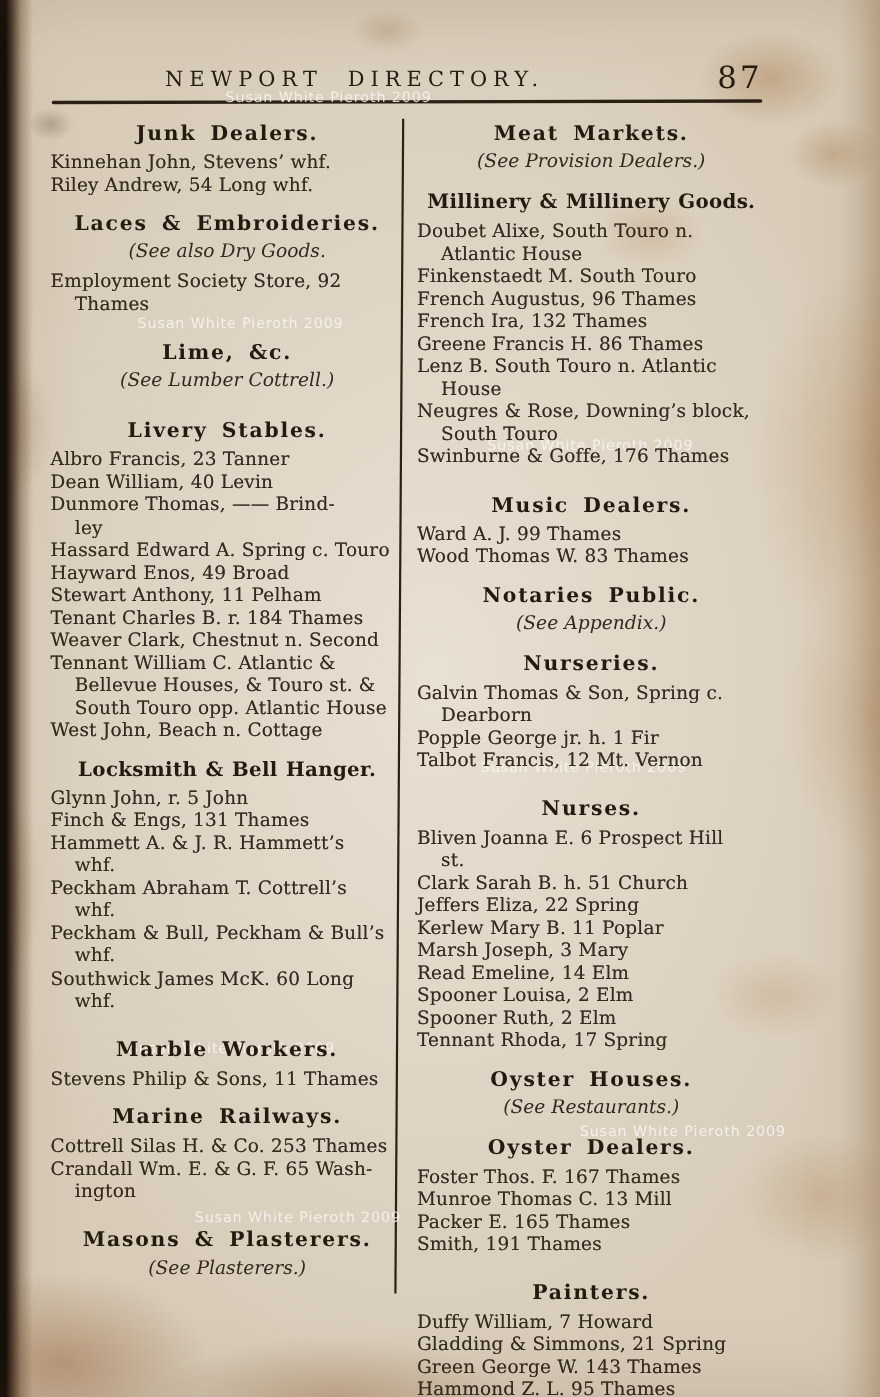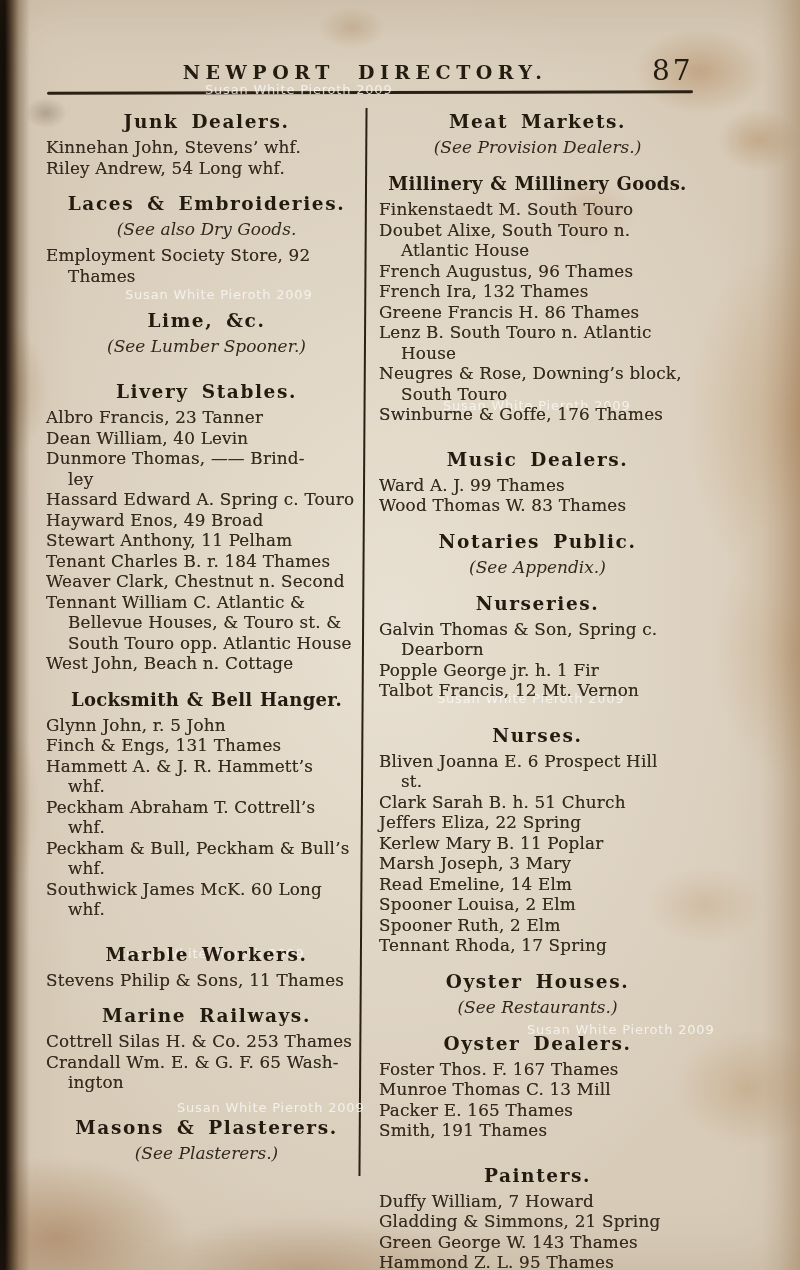--- a/index.html
+++ b/index.html
@@ -21,22 +21,22 @@
       radial-gradient(ellipse 60px 95px at 6px 390px, rgba(140,95,55,0.30), rgba(140,95,55,0) 70%),
       radial-gradient(ellipse 50px 125px at 4px 805px, rgba(140,95,55,0.25), rgba(140,95,55,0) 70%),
       radial-gradient(ellipse 48px 30px at 352px 28px, rgba(150,105,60,0.25), rgba(150,105,60,0) 70%),
       radial-gradient(ellipse 30px 22px at 46px 113px, rgba(96,80,58,0.32), rgba(96,80,58,0) 70%),
       radial-gradient(ellipse 70px 45px at 590px 212px, rgba(166,116,66,0.22), rgba(166,116,66,0) 70%),
       radial-gradient(ellipse 85px 55px at 705px 905px, rgba(166,116,66,0.20), rgba(166,116,66,0) 70%),
       radial-gradient(ellipse 430px 650px at 395px 620px, #e8e0d2, rgba(232,224,210,0) 100%);
     box-shadow: inset 0 0 70px rgba(120,88,52,0.22);
   }
   .title {
-    position:absolute; top:61px; left:150px; width:430px; text-align:center;
-    font-size:19px; font-weight:bold; letter-spacing:5.5px; word-spacing:11px; color:#241b11;
+    position:absolute; top:61px; left:150px; width:430px; text-align:left;
+    font-size:19px; font-weight:normal; letter-spacing:5.5px; word-spacing:11px; color:#241b11;
   }
   .pageno { position:absolute; top:54px; left:652px; font-size:28px; letter-spacing:3px; color:#241b11; }
   .rule { position:absolute; top:91px; left:47px; width:646px; height:3px; background:#2a2014; border-radius:2px; transform:rotate(-0.12deg); }
   .divider { position:absolute; left:362px; top:108px; width:2px; height:1068px; background:#2a2014; transform:rotate(0.38deg); }
   .col-left  { position:absolute; left:46px;  top:104px; width:321px; }
   .col-right { position:absolute; left:379px; top:104px; width:317px; }
   .sec { margin:0; }
   .hd {
     margin:15px 0 4px; text-align:center; font-size:18.5px; font-weight:bold;
     letter-spacing:1.6px; word-spacing:5px; line-height:22px; white-space:pre-line; color:#241b10;
@@ -89,21 +89,21 @@
       <h3 class="hd">Laces &amp; Embroideries.</h3>
       <p class="note">(See also Dry Goods.</p>
       <div>
           <p class="entry">Employment Society Store, 92
 Thames</p>
         </div>
     </section>
 
     <section class="sec gap">
       <h3 class="hd">Lime, &amp;c.</h3>
-      <p class="note">(See Lumber Spooner.)</p>
+      <p class="note">(See Lumber Cottrell.)</p>
     </section>
 
     <section class="sec gap">
       <h3 class="hd">Livery Stables.</h3>
       <div>
           <p class="entry">Albro Francis, 23 Tanner</p>
           <p class="entry">Dean William, 40 Levin</p>
           <p class="entry">Dunmore Thomas, —— Brind-
 ley</p>
           <p class="entry">Hassard Edward A. Spring c. Touro</p>
@@ -165,23 +165,23 @@
   <div class="col-right">
 
     <section class="sec">
       <h3 class="hd">Meat Markets.</h3>
       <p class="note">(See Provision Dealers.)</p>
     </section>
 
     <section class="sec">
       <h3 class="hd tight">Millinery &amp; Millinery Goods.</h3>
       <div>
-          <p class="entry">Finkenstaedt M. South Touro</p>
           <p class="entry">Doubet Alixe, South Touro n.
 Atlantic House</p>
+          <p class="entry">Finkenstaedt M. South Touro</p>
           <p class="entry">French Augustus, 96 Thames</p>
           <p class="entry">French Ira, 132 Thames</p>
           <p class="entry">Greene Francis H. 86 Thames</p>
           <p class="entry">Lenz B. South Touro n. Atlantic
 House</p>
           <p class="entry">Neugres &amp; Rose, Downing’s block,
 South Touro</p>
           <p class="entry">Swinburne &amp; Goffe, 176 Thames</p>
         </div>
     </section>

